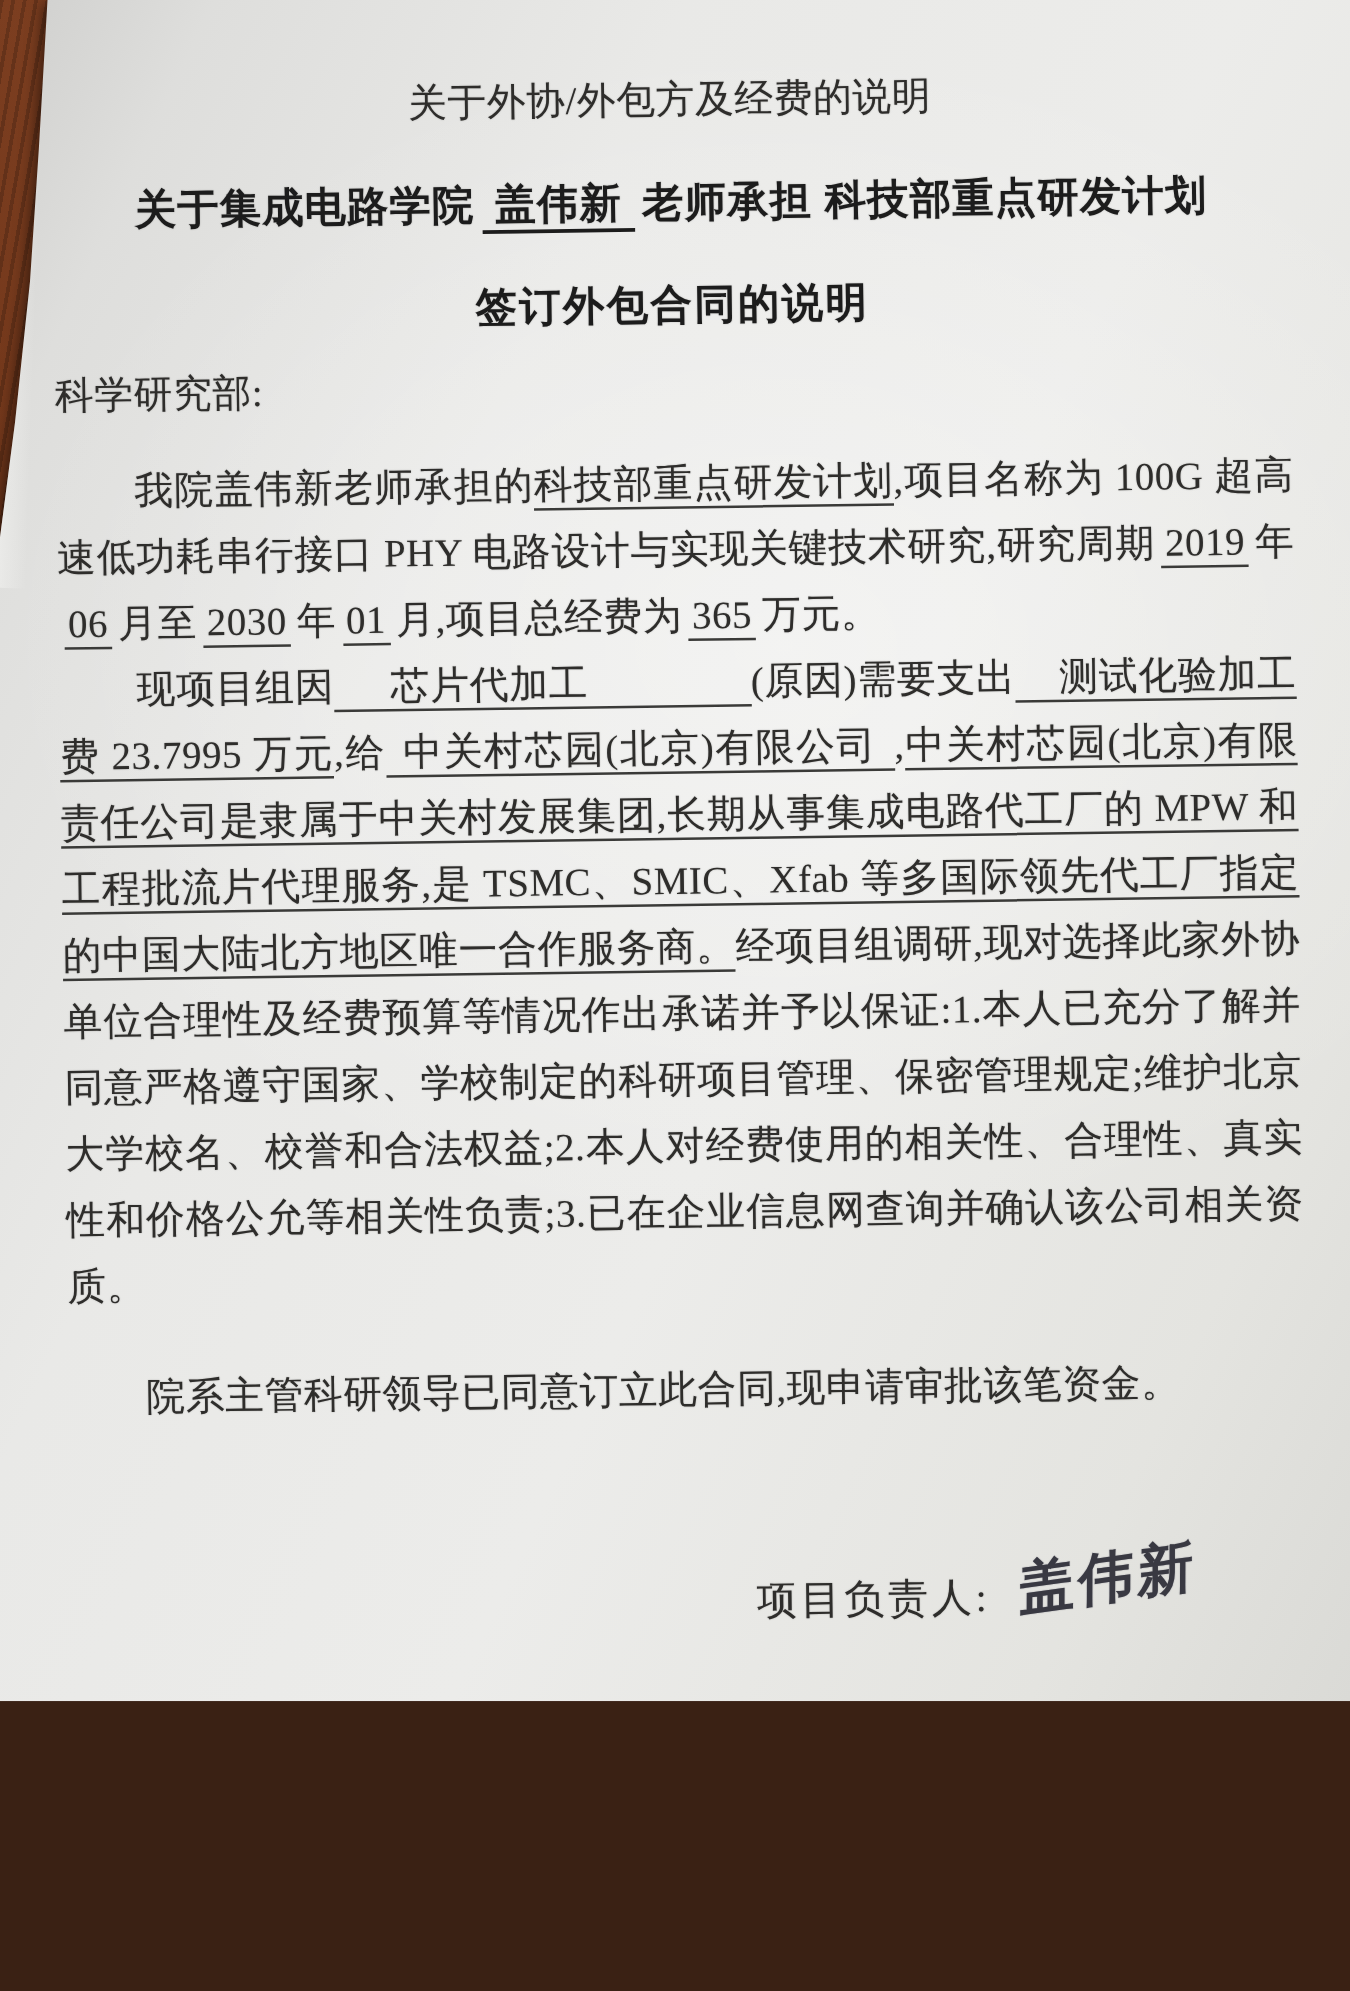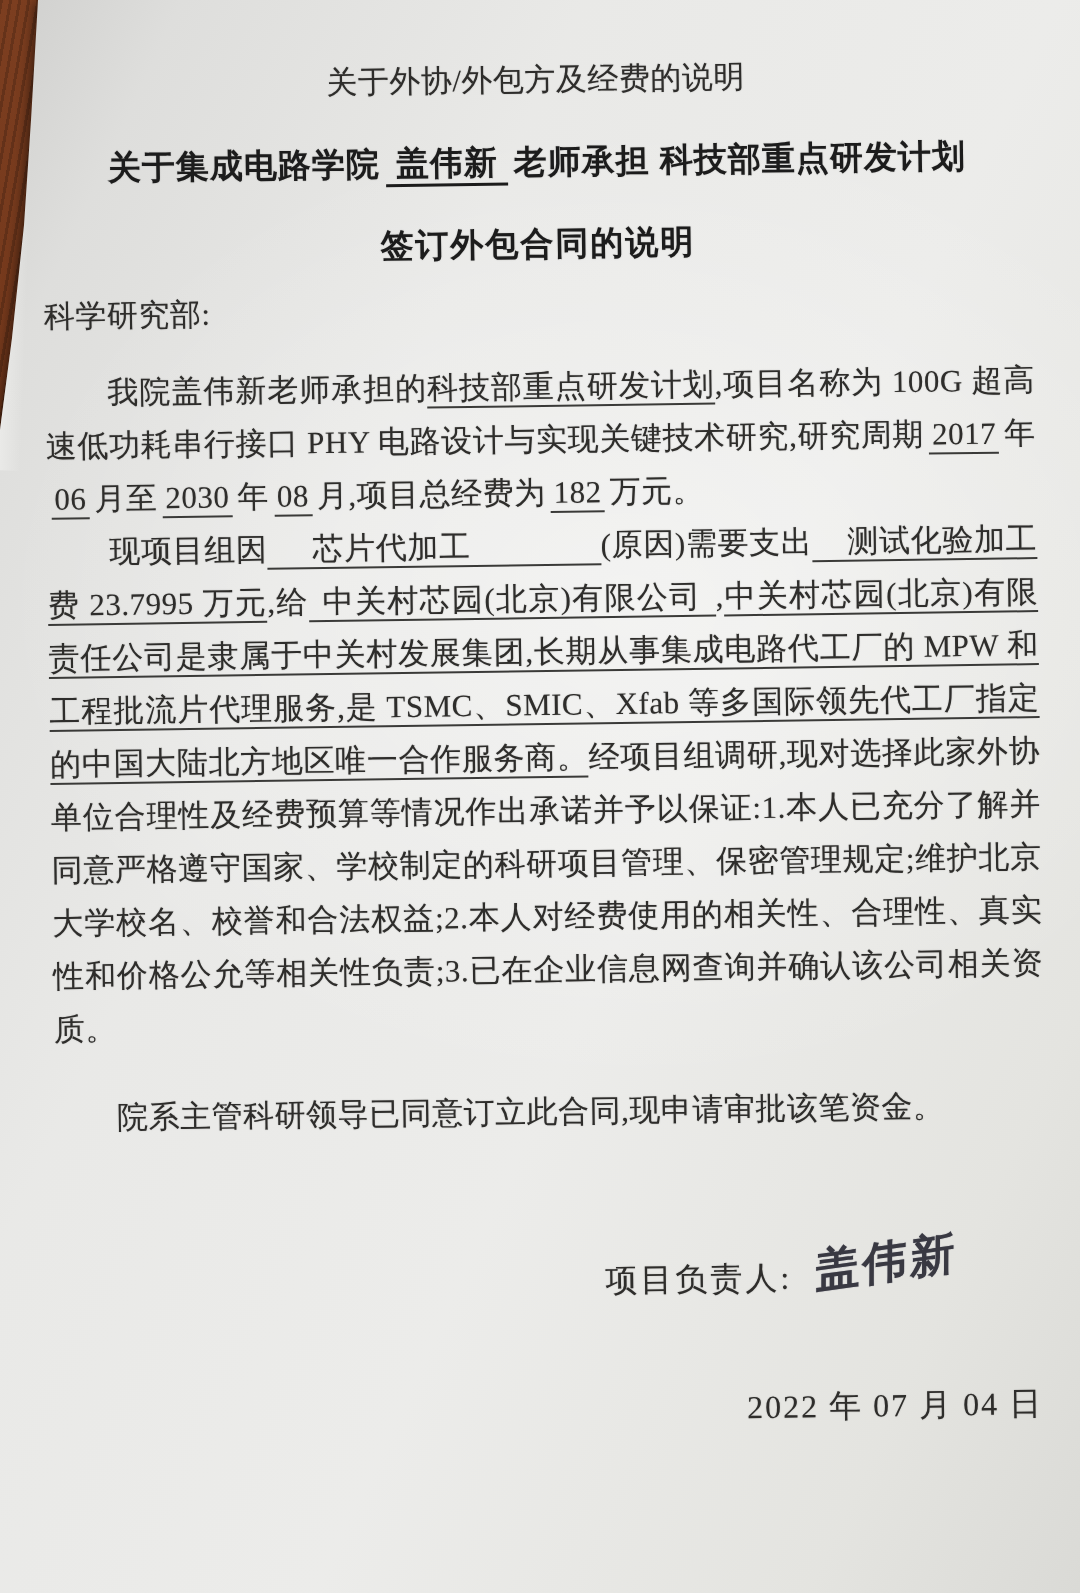--- a/index.html
+++ b/index.html
@@ -1,17 +1,17 @@
 <!DOCTYPE html>
 <html><head>
 <meta charset="utf-8">
 <style>
   html,body { margin:0; padding:0; background:#3a2114; }
   .photo {
-    position:relative; width:1080px; height:1593px; overflow:hidden;
+    position:relative; width:1080px; height:1361px; overflow:hidden;
     font-family:"Liberation Serif","DejaVu Serif",serif;
   }
   
   .desk {
     position:absolute; inset:0;
     background:
       repeating-linear-gradient(100deg, rgba(0,0,0,0.18) 0 3px, rgba(0,0,0,0) 3px 9px),
       linear-gradient(160deg,#7c3e20 0%,#6e3418 35%,#5c2a11 75%,#4f2410 100%);
   }
   .paper-wrap { position:absolute; inset:0; filter:drop-shadow(-3px 2px 6px rgba(0,0,0,0.55)); }
@@ -78,21 +78,21 @@
       <div class="content">
 
         <div class="doc-title">关于外协/外包方及经费的说明</div>
 
         <div class="doc-heading"><span>关于集成电路学院</span><span class="name-u">盖伟新</span><span>老师承担 科技部重点研发计划</span></div>
 
         <div class="doc-subheading">签订外包合同的说明</div>
 
         <div class="salutation">科学研究部:</div>
 
-        <div class="para p1"><span class="indent"></span><span>我院盖伟新老师承担的</span><span class="u">科技部重点研发计划</span><span>,项目名称为 100G 超高速低功耗串行接口 PHY 电路设计与实现关键技术研究,研究周期</span><span class="num">2017</span><span>年</span><span class="num">06</span><span>月至</span><span class="num">2030</span><span>年</span><span class="num">08</span><span>月,项目总经费为</span><span class="num">182</span><span>万元。</span></div>
+        <div class="para p1"><span class="indent"></span><span>我院盖伟新老师承担的</span><span class="u">科技部重点研发计划</span><span>,项目名称为 100G 超高速低功耗串行接口 PHY 电路设计与实现关键技术研究,研究周期</span><span class="num">2019</span><span>年</span><span class="num">06</span><span>月至</span><span class="num">2030</span><span>年</span><span class="num">01</span><span>月,项目总经费为</span><span class="num">365</span><span>万元。</span></div>
 
         <div class="para p2"><span class="indent"></span><span>现项目组因</span><span class="fill1">芯片代加工</span><span>(原因)需要支出</span><span class="fill2">测试化验加工费 23.7995 万元</span><span>,给</span><span class="fill3">中关村芯园(北京)有限公司</span><span>,</span><span class="u">中关村芯园(北京)有限责任公司是隶属于中关村发展集团,长期从事集成电路代工厂的 MPW 和工程批流片代理服务,是 TSMC、SMIC、Xfab 等多国际领先代工厂指定的中国大陆北方地区唯一合作服务商。</span><span>经项目组调研,现对选择此家外协单位合理性及经费预算等情况作出承诺并予以保证:1.本人已充分了解并同意严格遵守国家、学校制定的科研项目管理、保密管理规定;维护北京大学校名、校誉和合法权益;2.本人对经费使用的相关性、合理性、真实性和价格公允等相关性负责;3.已在企业信息网查询并确认该公司相关资质。</span></div>
 
         <div class="para p3"><span class="indent"></span><span>院系主管科研领导已同意订立此合同,现申请审批该笔资金。</span></div>
 
         <div class="sig-row"><span class="sig-label">项目负责人:</span><span class="sig-name">盖伟新</span></div>
 
         <div class="date-row">2022 年 07 月 04 日</div>
 
       </div>

